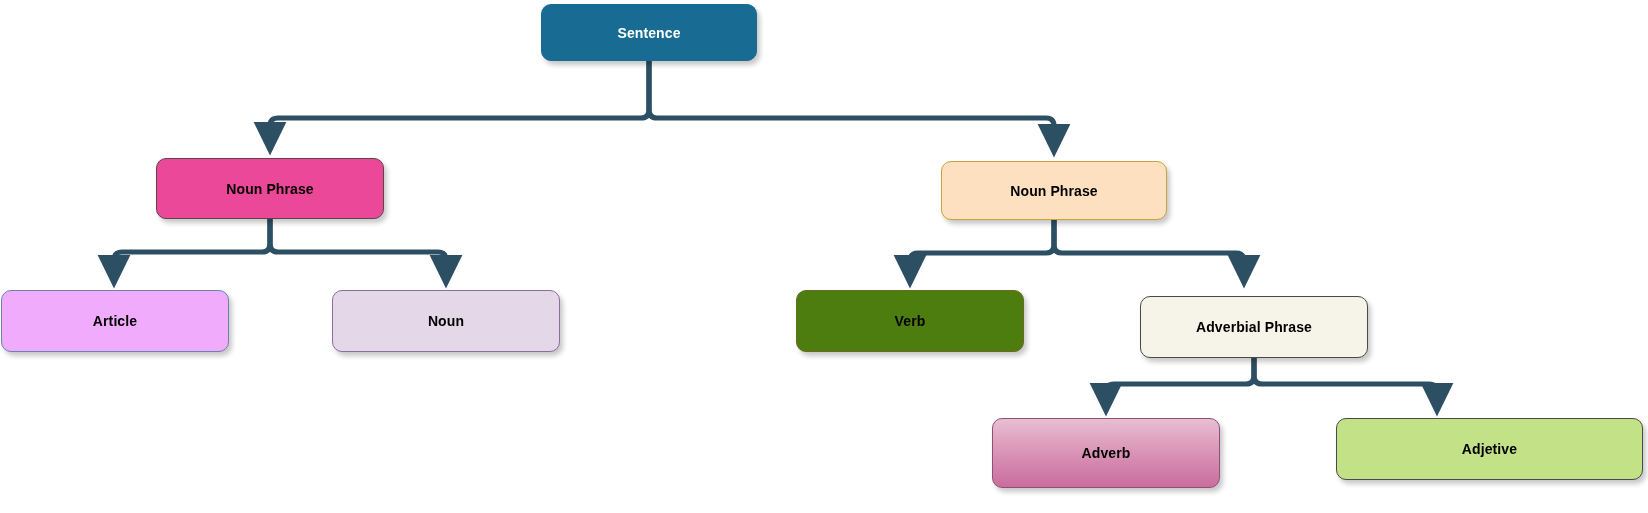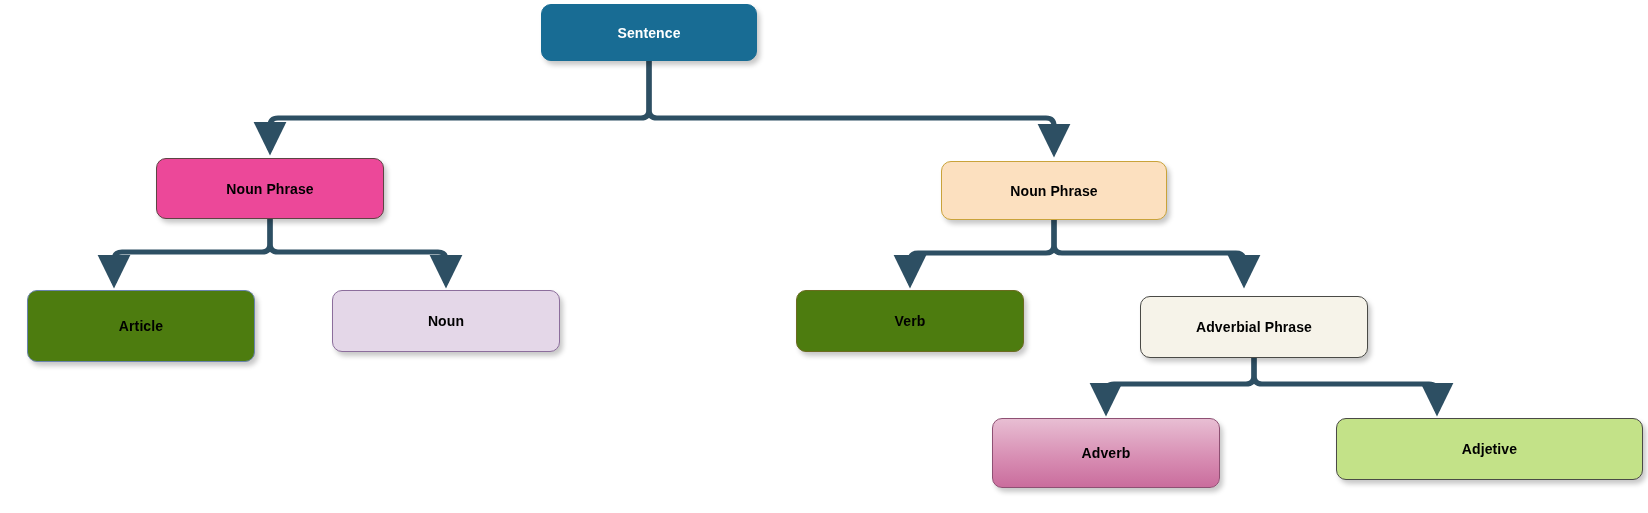--- a/index.html
+++ b/index.html
@@ -53,24 +53,23 @@
     left: 156px; top: 158px; width: 228px; height: 61px;
     background: #ec4899;
     border-color: #5e4444;
   }
   .n-verbphrase {
     left: 941px; top: 161px; width: 226px; height: 59px;
     background: #fce0bf;
     border-color: #c9a33a;
   }
   .n-article {
-    left: 1px; top: 290px; width: 228px; height: 72px;
-    background: #4d7c0f;
+    left: 1px; top: 290px; width: 228px; height: 62px;
+    background: #f0abfc;
     border-color: #6a83ad;
-    margin-left: 26px;
   }
   .n-noun {
     left: 332px; top: 290px; width: 228px; height: 62px;
     background: #e4d7e8;
     border-color: #8c6e9c;
   }
   .n-verb {
     left: 796px; top: 290px; width: 228px; height: 62px;
     background: #4d7c0f;
     border-color: #6b6b20;

